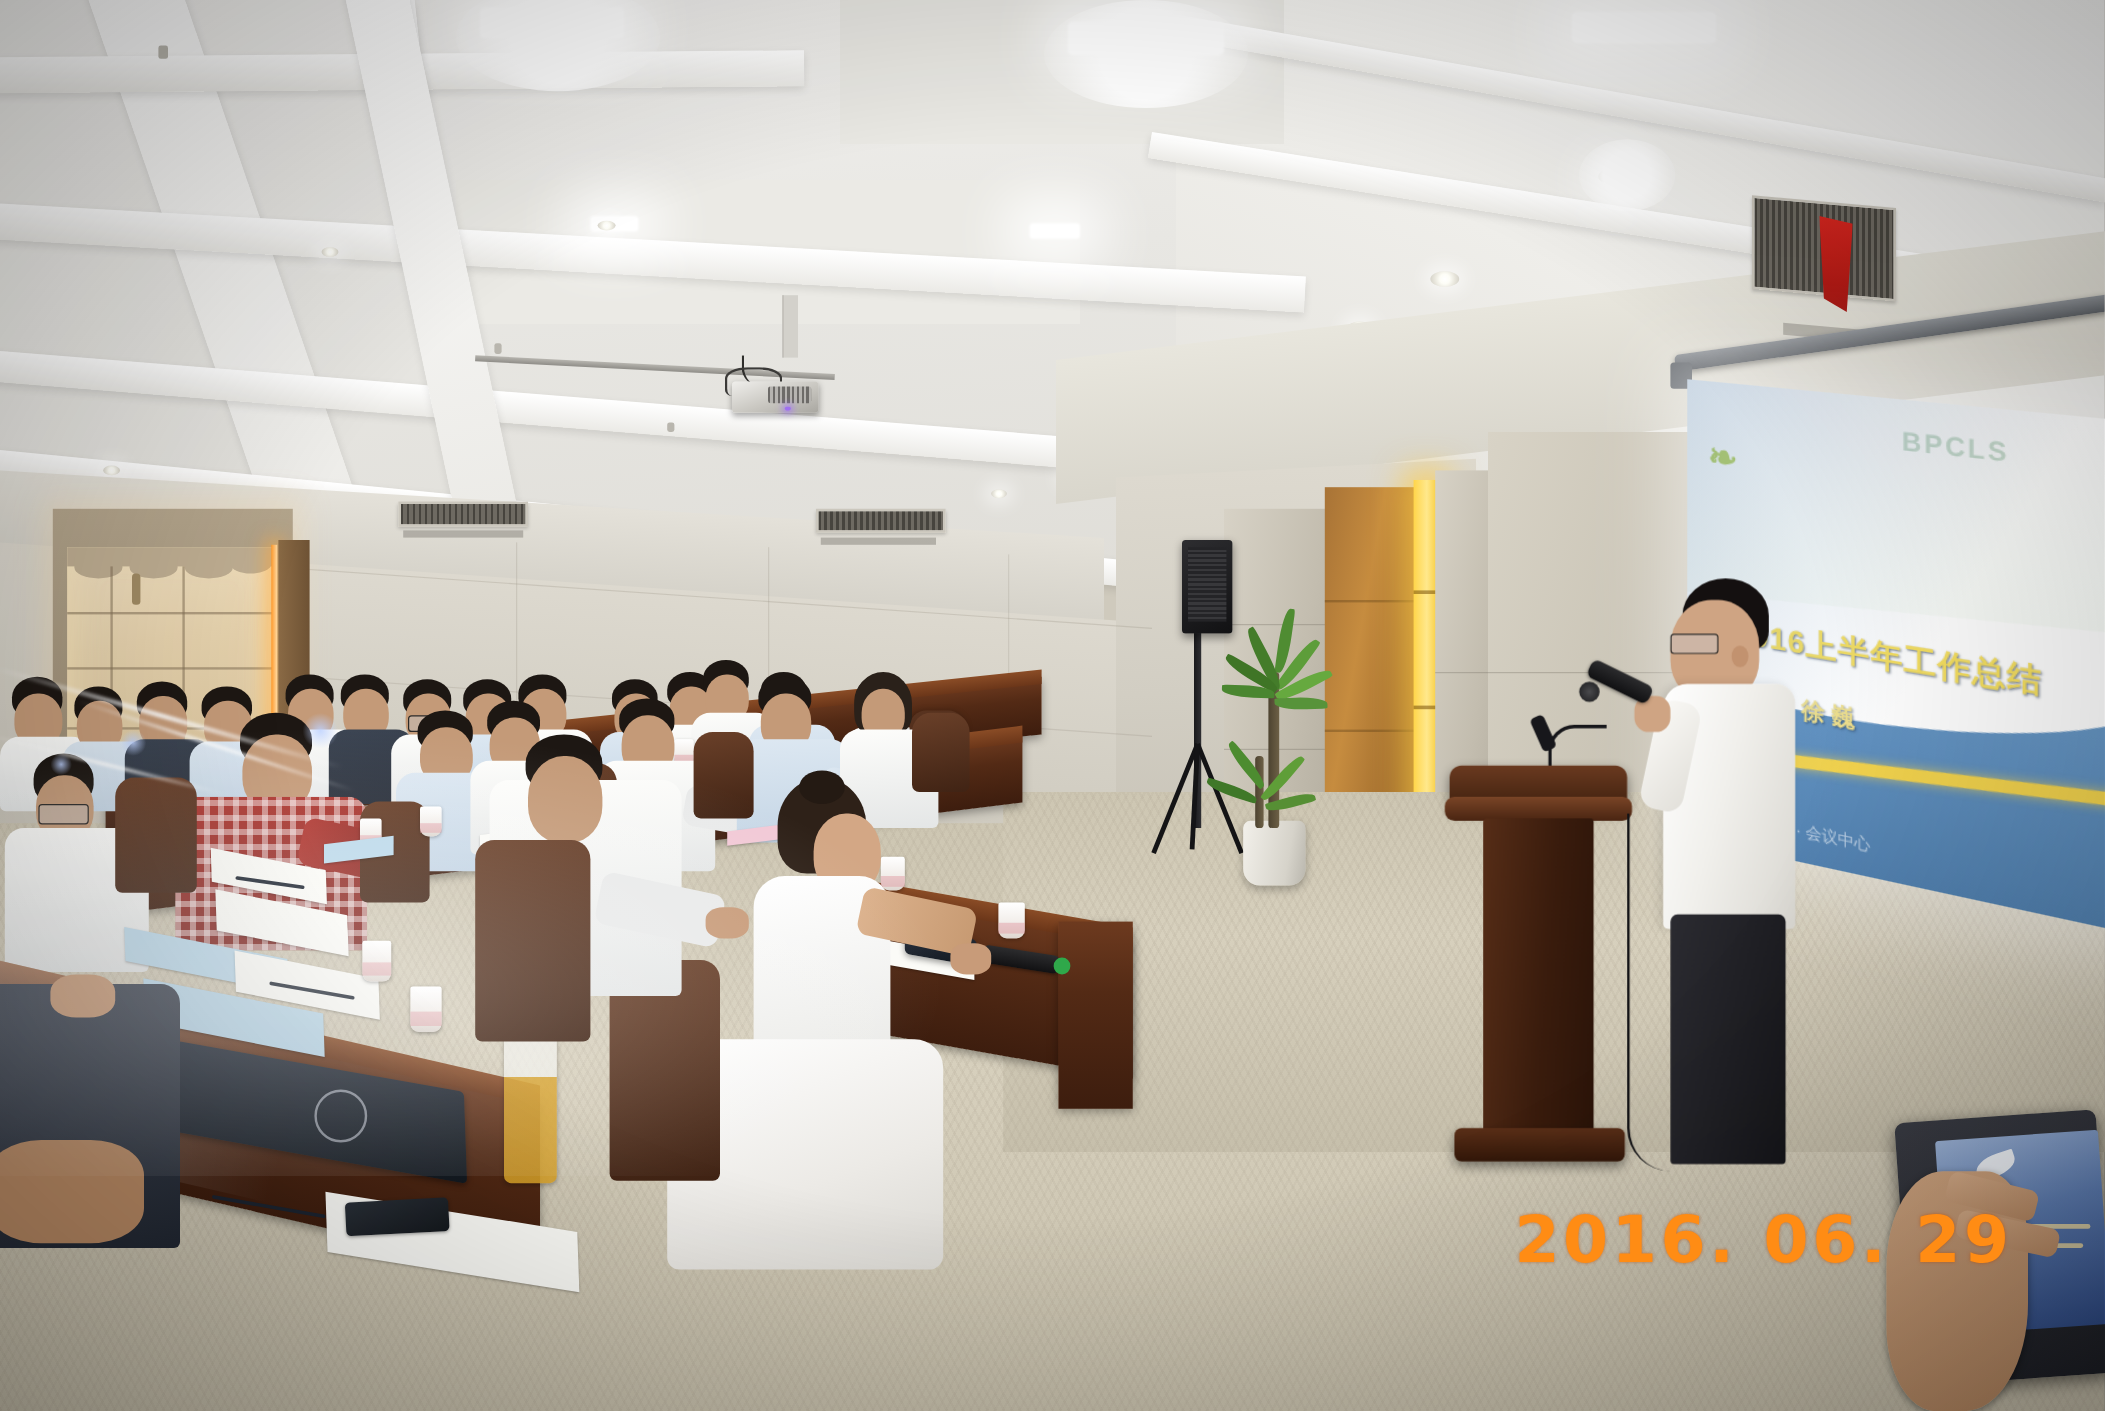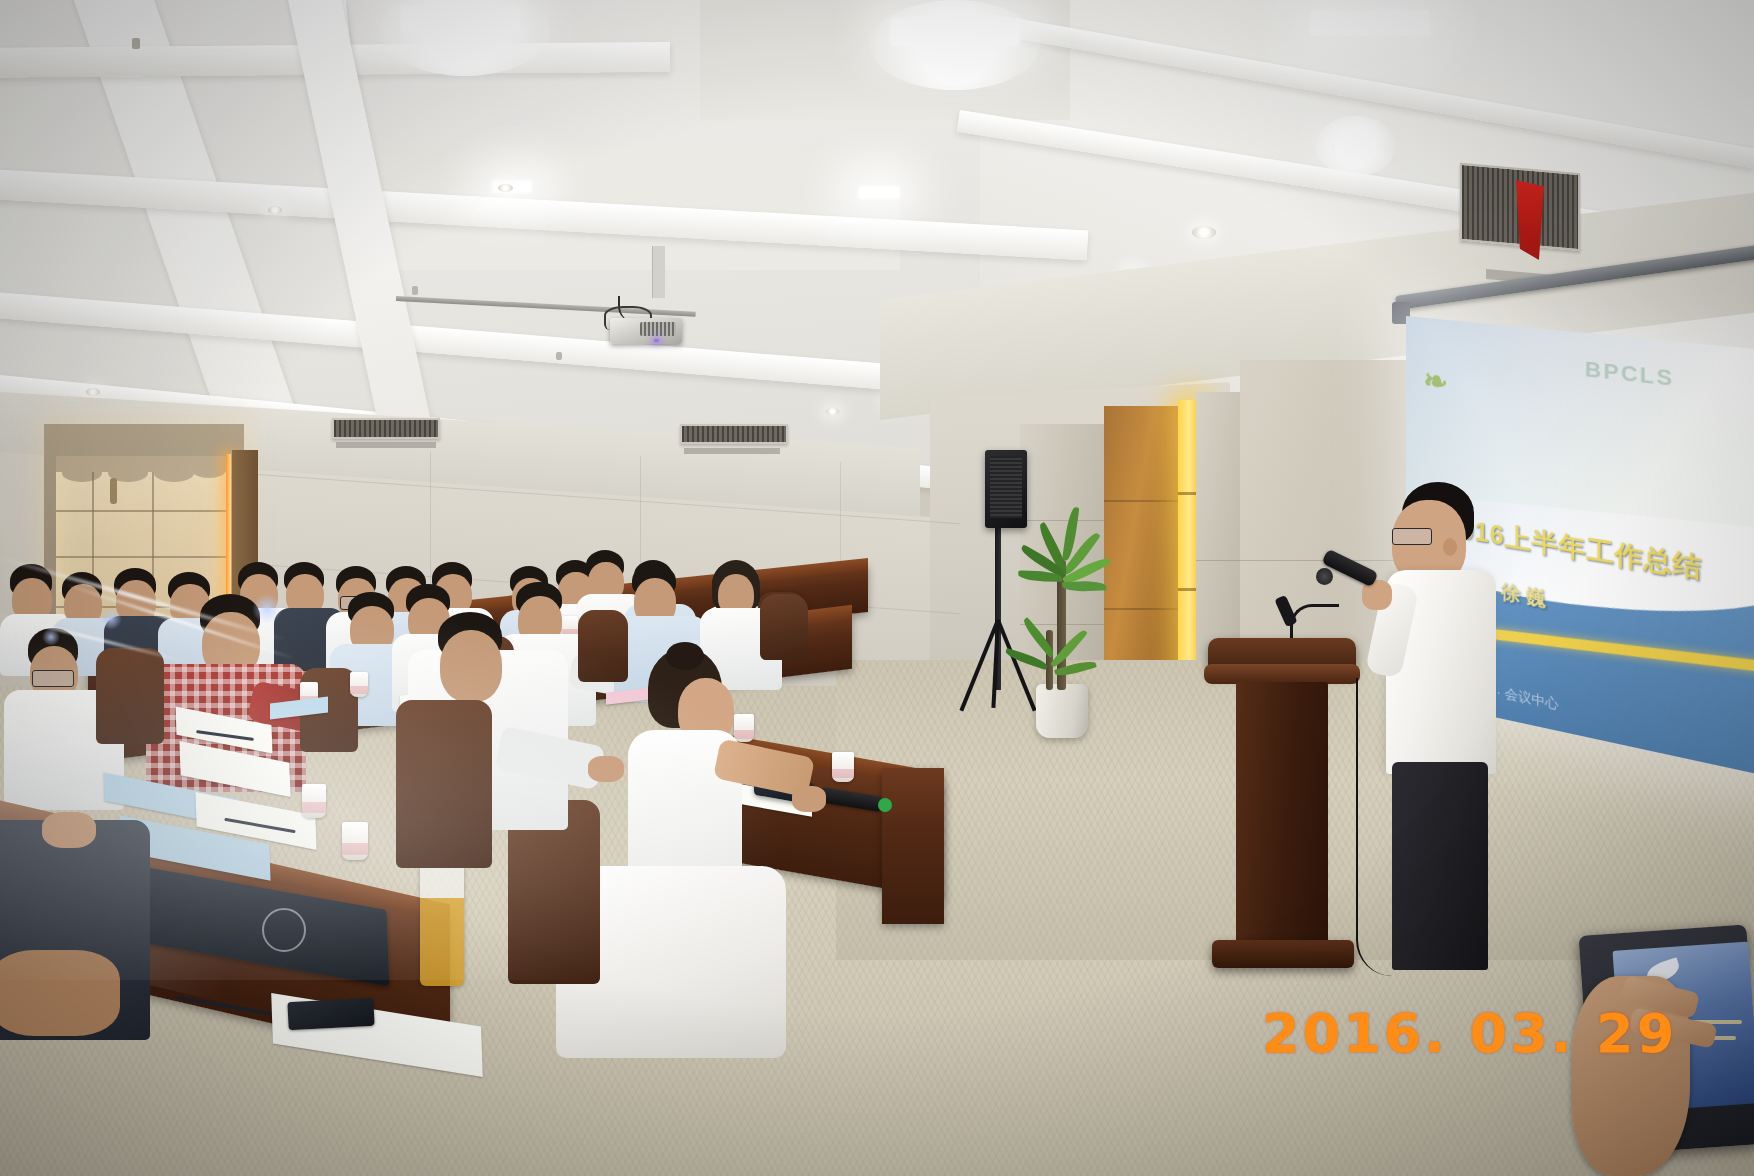--- a/index.html
+++ b/index.html
@@ -739,15 +739,15 @@
   <div class="haze" style="left:0;top:560px;width:900px;height:420px;"></div>
   <div class="flare" style="left:-10px;top:596px;width:300px;height:4px;transform:rotate(16deg);"></div>
   <div class="flare" style="left:60px;top:620px;width:240px;height:3px;transform:rotate(18deg);"></div>
   <div class="flare" style="left:-10px;top:636px;width:200px;height:3px;transform:rotate(14deg);"></div>
   <div class="flare-dot" style="left:252px;top:594px;width:30px;height:30px;"></div>
   <div class="flare-dot" style="left:100px;top:608px;width:22px;height:22px;"></div>
   <div class="flare-dot" style="left:42px;top:628px;width:18px;height:18px;"></div>
 
   <div class="vignette"></div>
 
-  <div class="datestamp" style="left:1262px;top:1002px;">2016. 03. 29</div>
+  <div class="datestamp" style="left:1262px;top:1002px;">2016. 06. 29</div>
 
 </div>
 
 </body></html>

